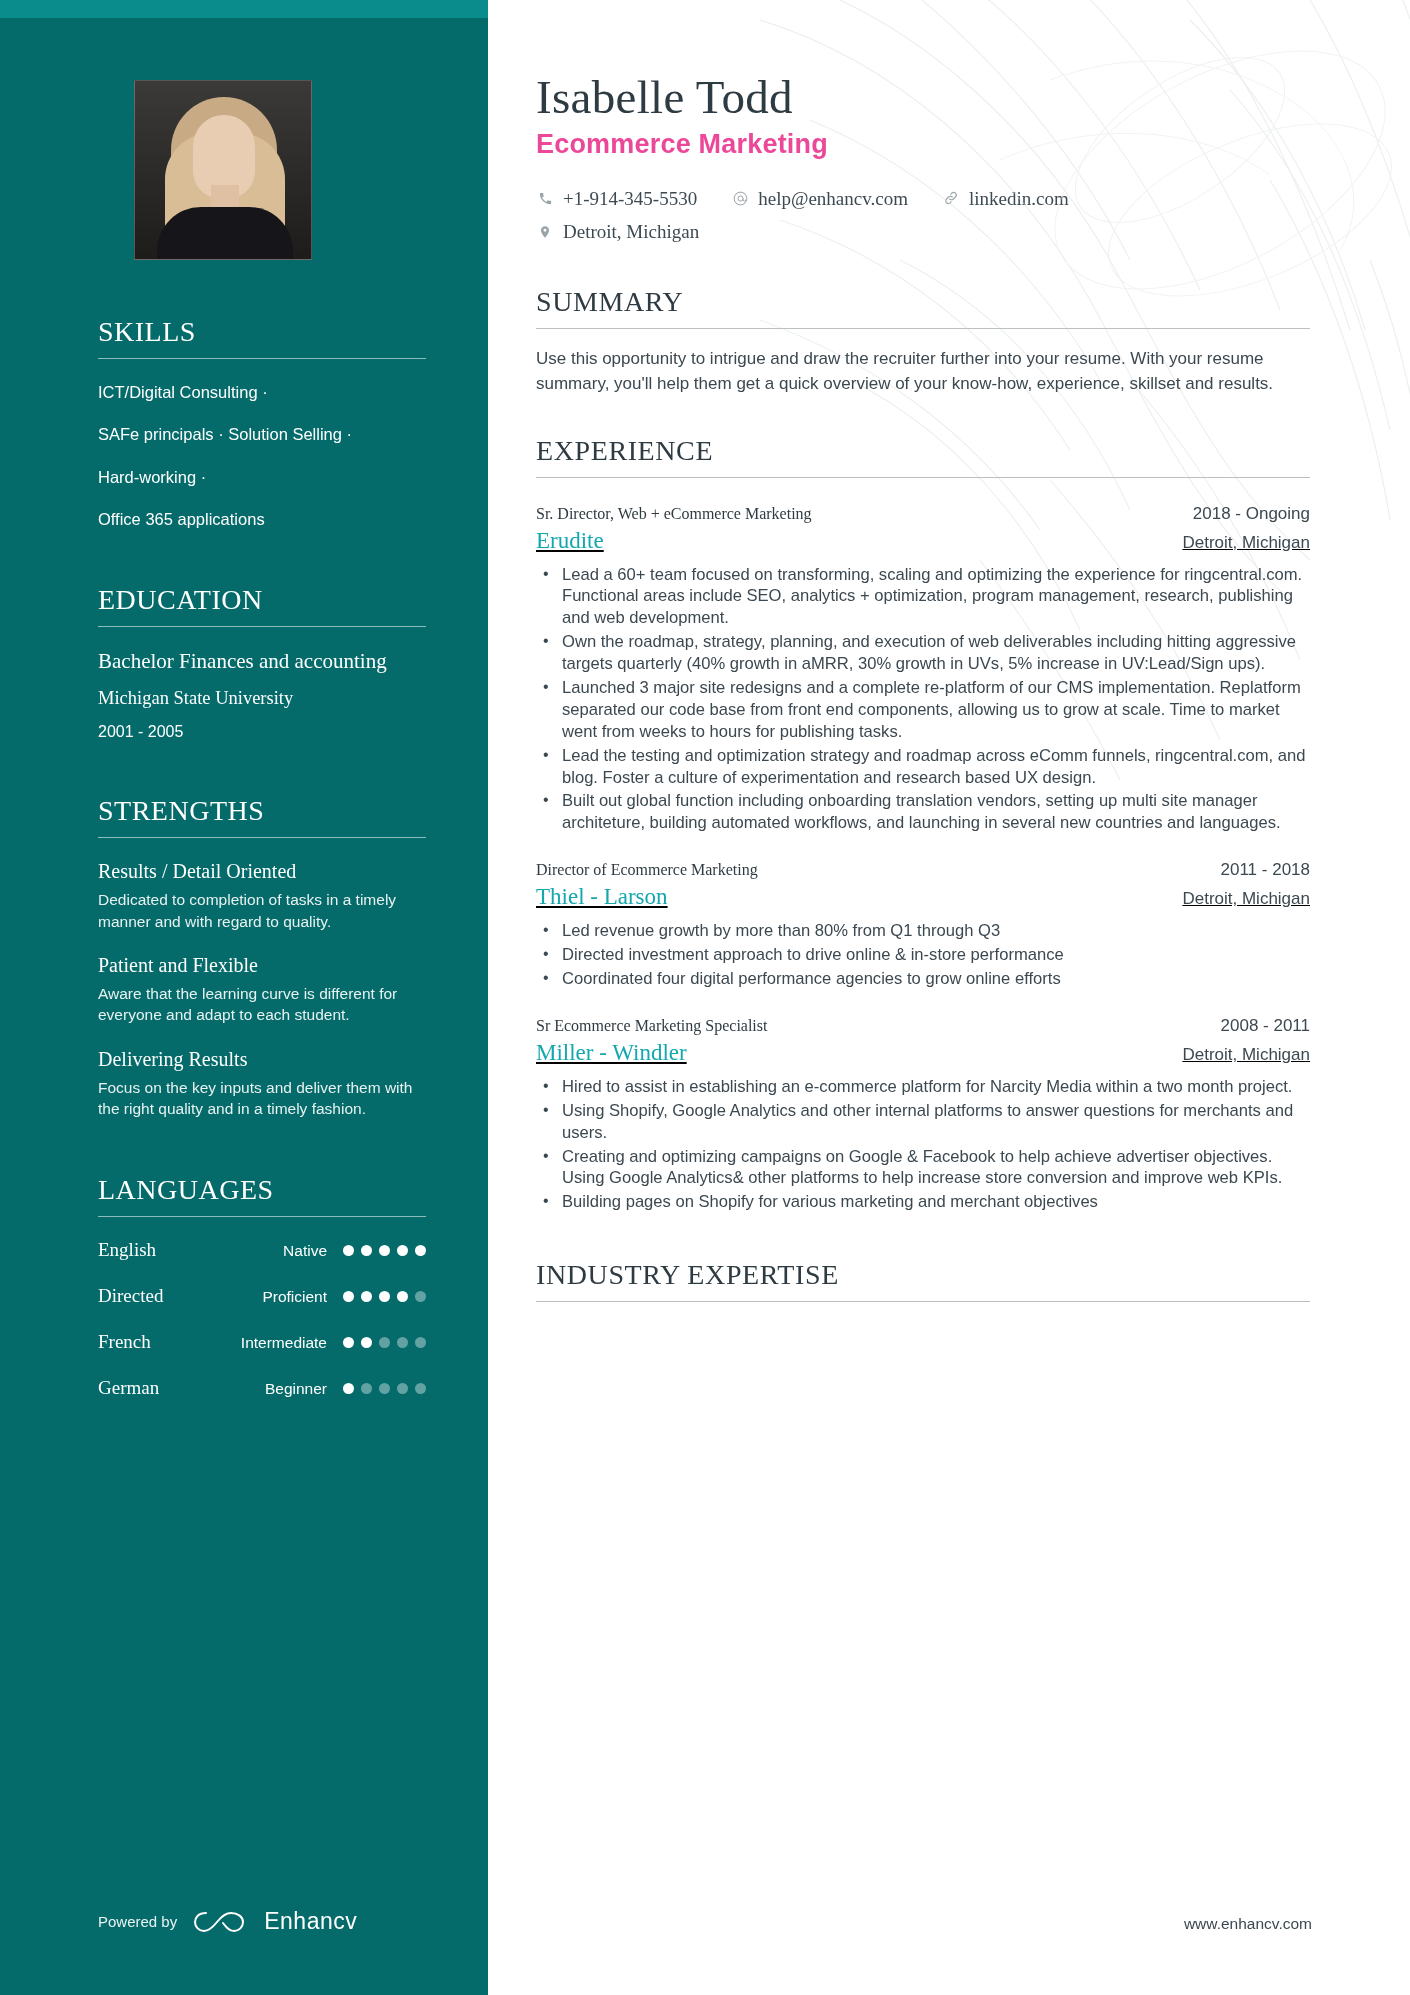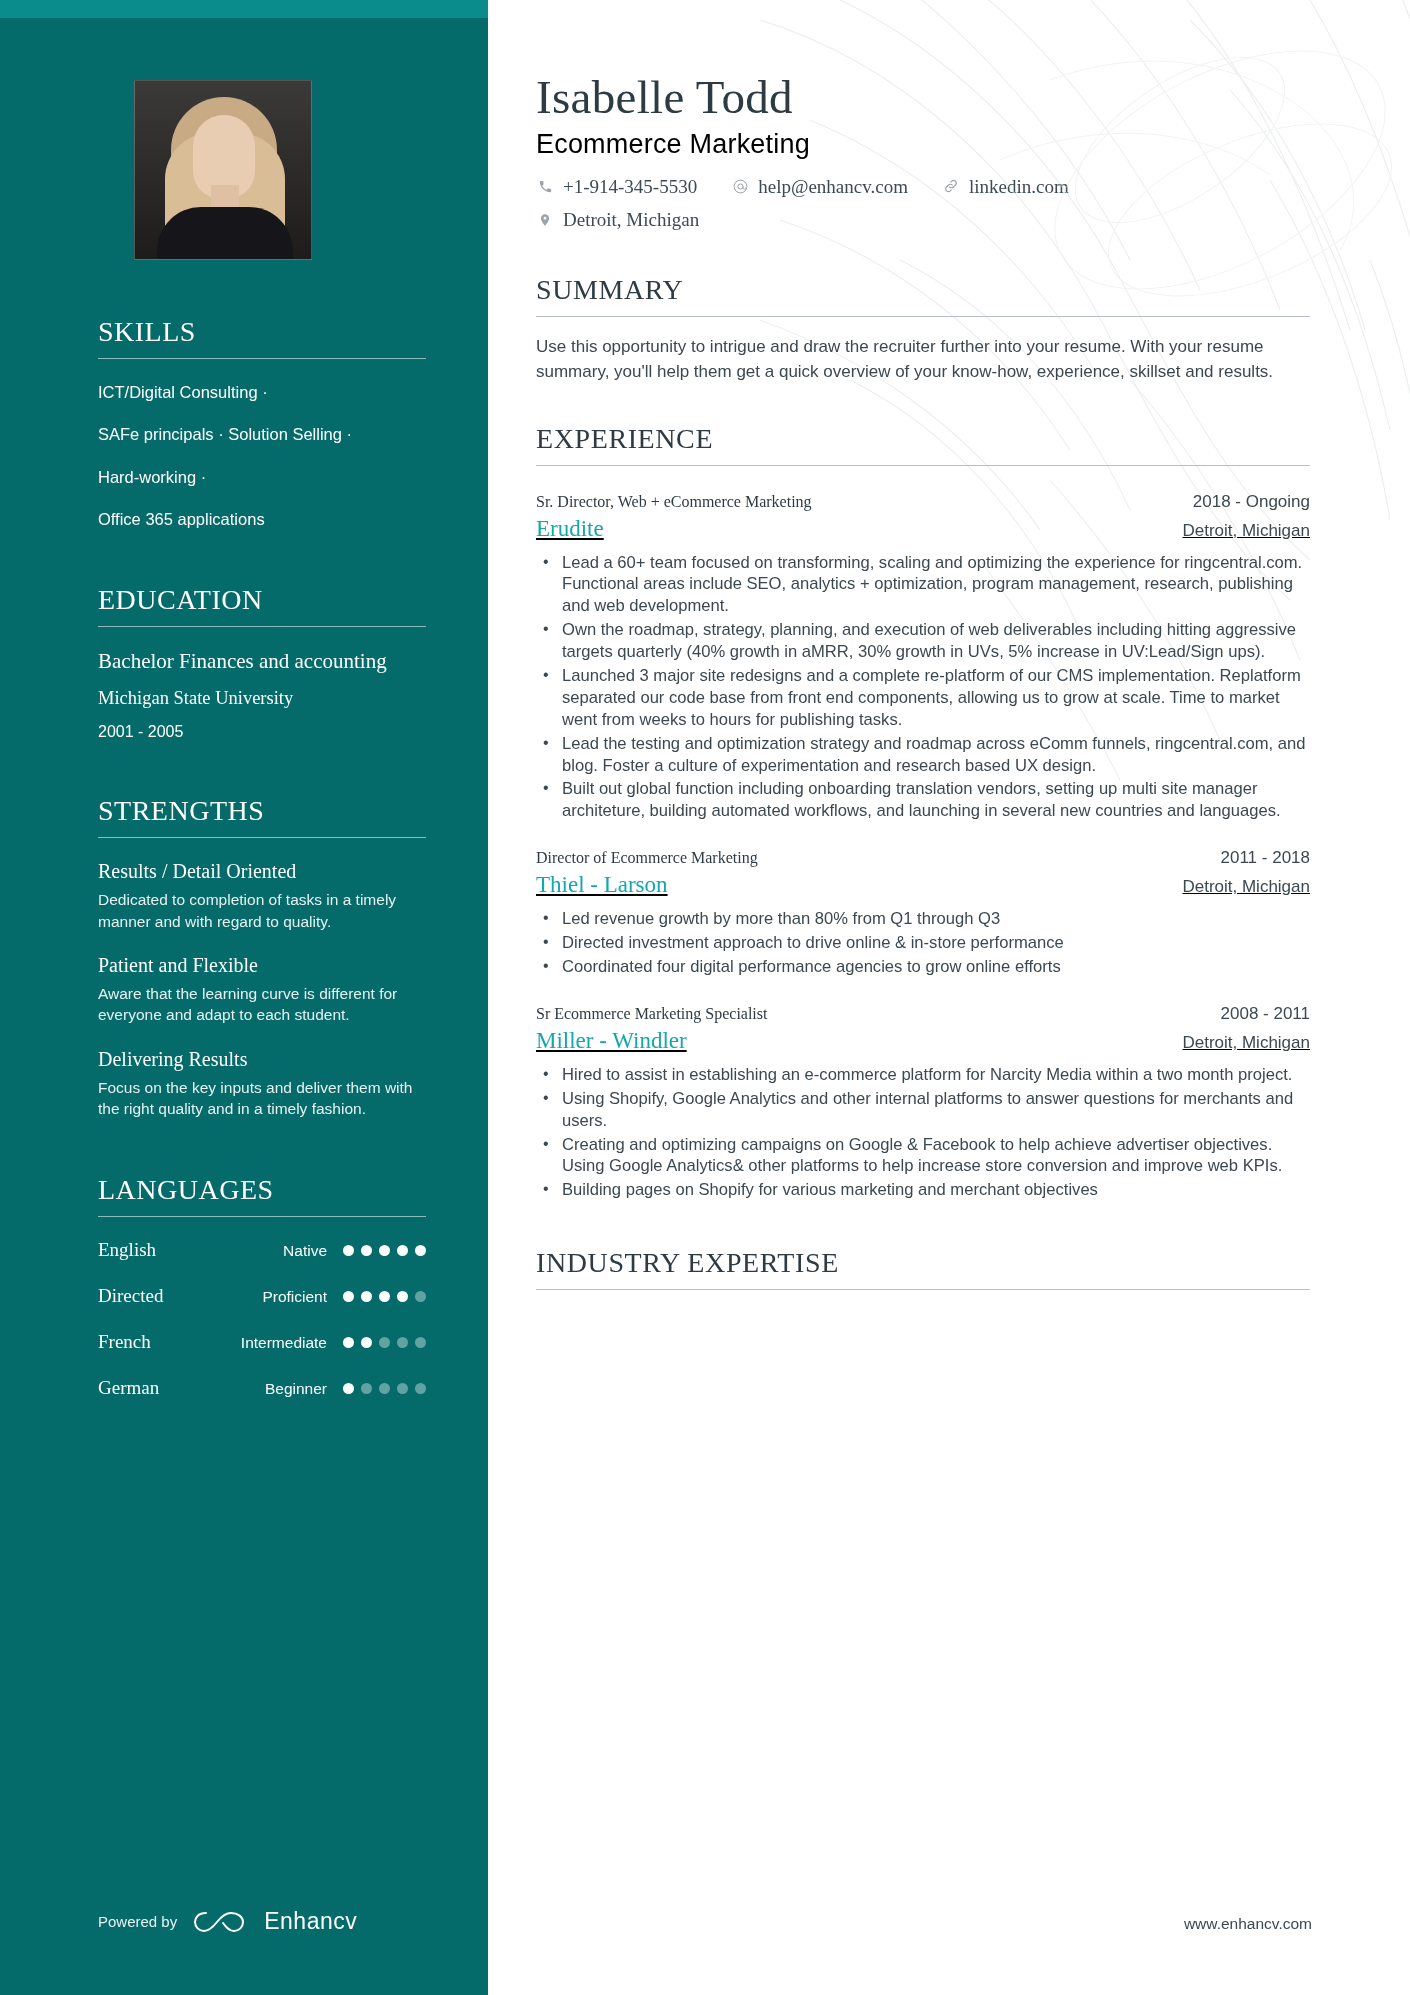--- a/index.html
+++ b/index.html
@@ -195,27 +195,28 @@
   .name {
     font-family: "Liberation Serif", serif;
     font-size: 47px;
     font-weight: 400;
     color: #2f3b42;
     letter-spacing: .3px;
     line-height: 1.08;
   }
   .role {
     font-size: 27px;
-    color: #000000;
+    color: #ec4899;
     margin-top: 6px;
     letter-spacing: .2px;
+    font-weight: bold;
   }
 
   .contacts {
-    margin-top: 10px;
+    margin-top: 22px;
     font-family: "Liberation Serif", serif;
     font-size: 19px;
     color: #3d4a52;
     line-height: 1.75;
   }
   .c-row { display: flex; flex-wrap: wrap; align-items: center; }
   .c-item { display: flex; align-items: center; margin-right: 34px; }
   .c-ico {
     width: 18px; height: 18px;
     margin-right: 9px;

